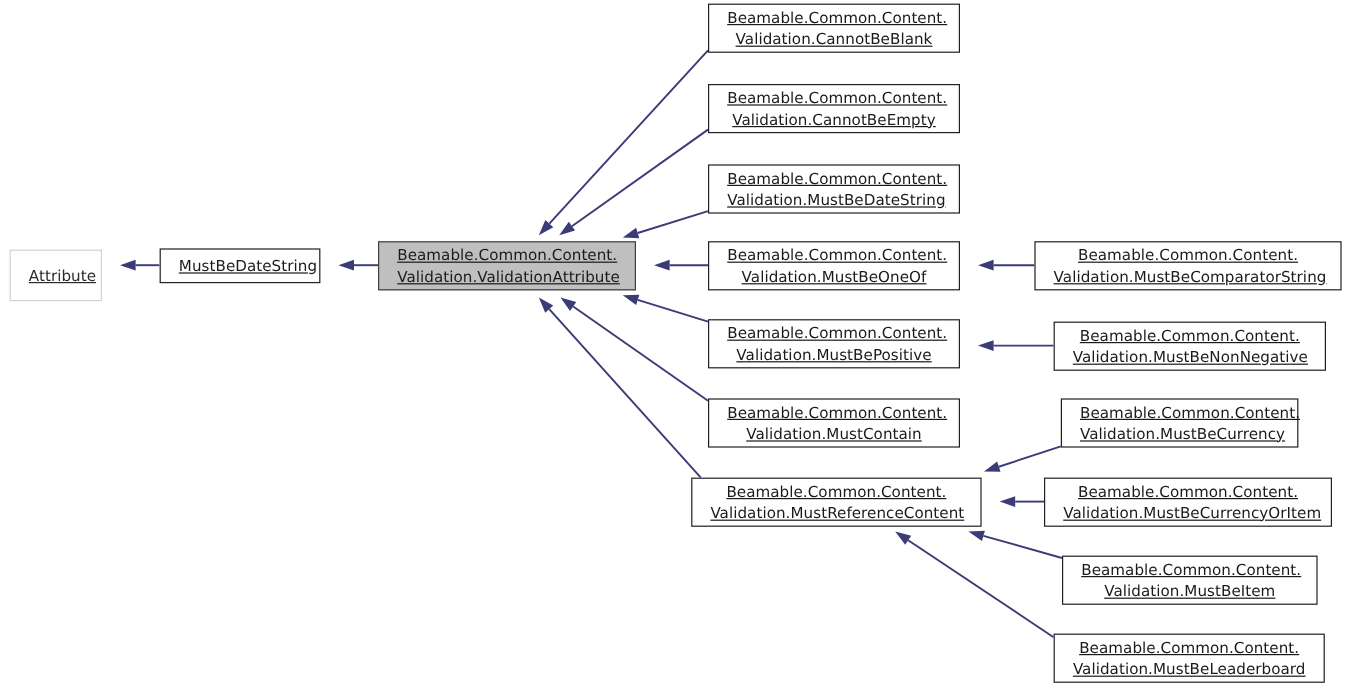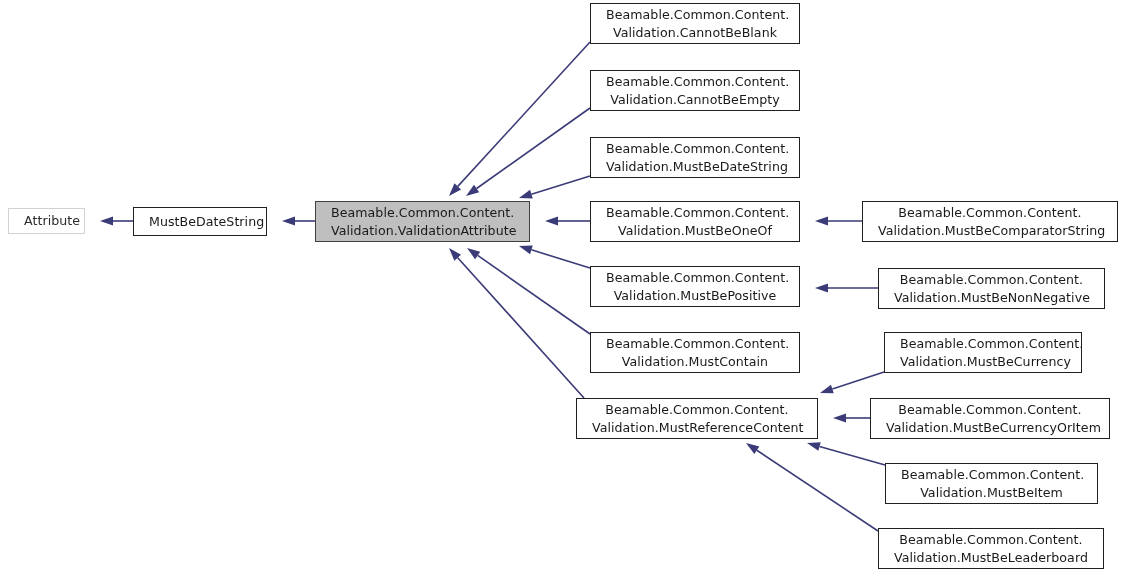--- a/index.html
+++ b/index.html
@@ -33,20 +33,21 @@
     text-align: center;
     background: #ffffff;
     border: 1px solid #202020;
     color: #1a1a1a;
     font-size: 12.6px;
     line-height: 1.38;
     letter-spacing: 0.05px;
     padding: 1px 15px;
     white-space: pre-line;
     z-index: 2;
+    text-decoration: underline;
   }
   .node.current {
     background: #bfbfbf;
     border-color: #404040;
   }
   .node.faded {
     border-color: #d2d2d2;
     color: #2b2b2b;
   }
   .node-label {
@@ -117,21 +118,21 @@
         <line x1="885" y1="465" x2="819.5118457878233" y2="446.52898214528346" stroke="#3b3b78" stroke-width="1.6"></line>
         <polygon points="807,443 820.7334165304214,442.19795860334466 818.2902750452251,450.86000568722227" fill="#3b3b78"></polygon>
       </g>
       <g>
         <line x1="878" y1="531" x2="756.816653826392" y2="450.211102550928" stroke="#3b3b78" stroke-width="1.6"></line>
         <polygon points="746,443 759.3128047094056,446.4668762264077 754.3205029433784,453.9553288754483" fill="#3b3b78"></polygon>
       </g>
     </svg>
 
   <div id="node-layer">
-      <div class="node faded" style="left: 8px; top: 208px; width: 77px; height: 26px;"><span class="node-label">Attribute</span></div>
+      <div class="node faded" style="left: 8px; top: 208px; width: 77px; height: 43px;"><span class="node-label">Attribute</span></div>
       <div class="node" style="left: 133px; top: 207px; width: 134px; height: 29px;"><span class="node-label">MustBeDateString</span></div>
       <div class="node current" style="left: 315px; top: 201px; width: 215px; height: 41px;"><span class="node-label">Beamable.Common.Content.
 Validation.ValidationAttribute</span></div>
       <div class="node" style="left: 590px; top: 3px; width: 210px; height: 41px;"><span class="node-label">Beamable.Common.Content.
 Validation.CannotBeBlank</span></div>
       <div class="node" style="left: 590px; top: 70px; width: 210px; height: 41px;"><span class="node-label">Beamable.Common.Content.
 Validation.CannotBeEmpty</span></div>
       <div class="node" style="left: 590px; top: 137px; width: 210px; height: 41px;"><span class="node-label">Beamable.Common.Content.
 Validation.MustBeDateString</span></div>
       <div class="node" style="left: 590px; top: 201px; width: 210px; height: 41px;"><span class="node-label">Beamable.Common.Content.

